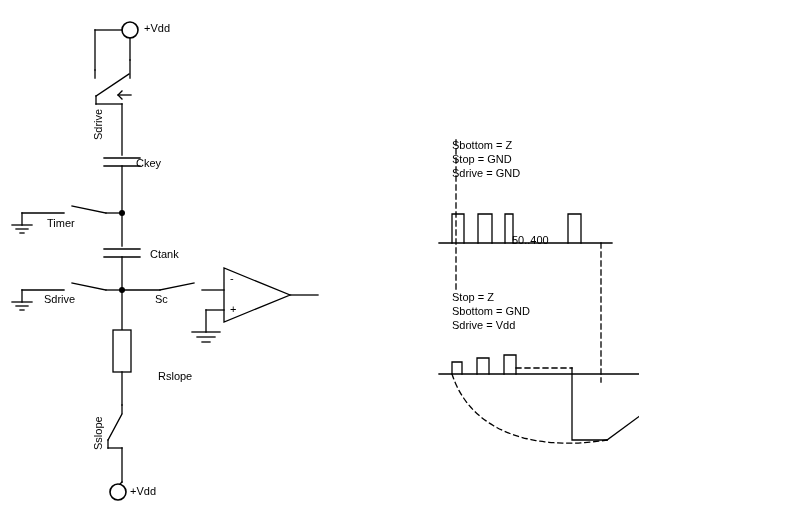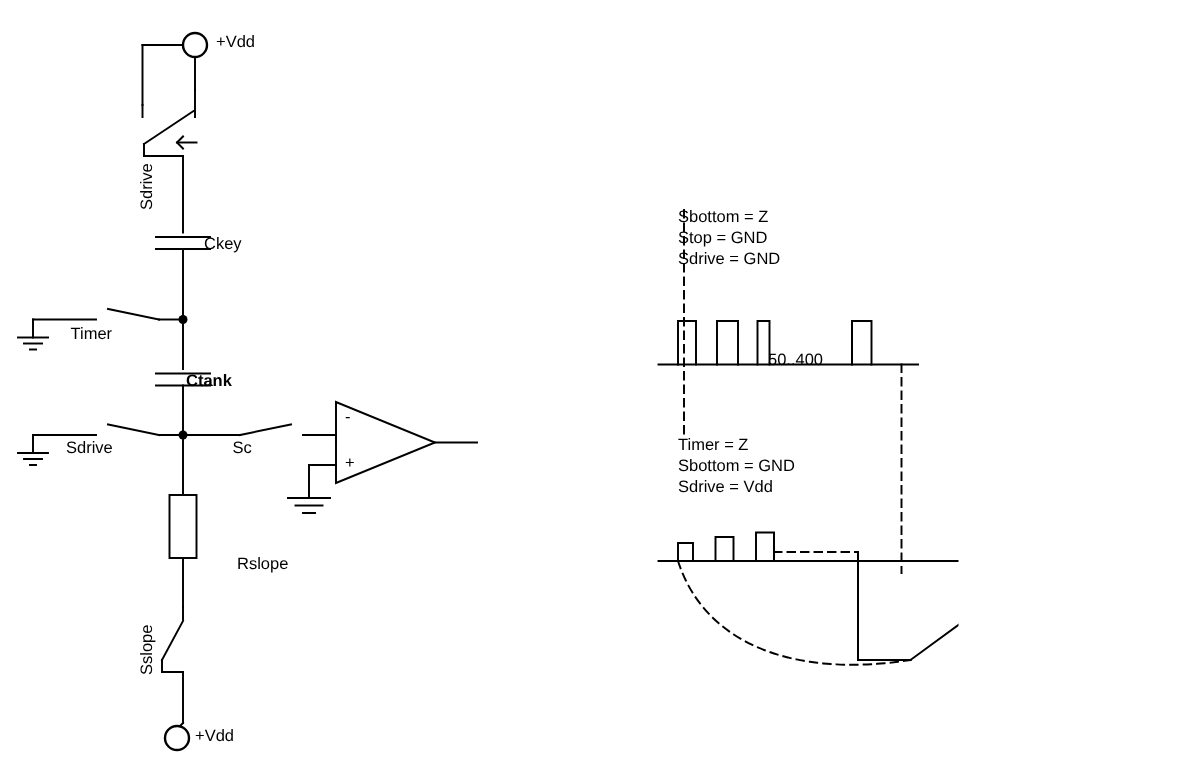--- a/index.html
+++ b/index.html
@@ -162,21 +162,21 @@
   </svg>
 
   <div class="lbl" style="left:144px; top:22px;">+Vdd</div>
 
   <div class="lbl vert" style="left:92px; top:140px;">Sdrive</div>
 
   <div class="lbl" style="left:136px; top:157px;">Ckey</div>
 
   <div class="lbl" style="left:47px; top:217px;">Timer</div>
 
-  <div class="lbl" style="left:124px; top:248px;font-weight:bold;">Ctank</div>
+  <div class="lbl" style="left:150px; top:248px;">Ctank</div>
 
   <div class="lbl" style="left:44px; top:293px;">Sdrive</div>
 
   <div class="lbl" style="left:155px; top:293px;">Sc</div>
 
   <div class="lbl" style="left:138px; top:370px;margin-left:20px;">Rslope</div>
 
   <div class="lbl vert" style="left:92px; top:450px;">Sslope</div>
 
   <div class="lbl" style="left:130px; top:485px;">+Vdd</div>
@@ -185,21 +185,21 @@
 
   <div class="lbl" style="left:230px; top:303px;">+</div>
 
   <div class="blk" style="left:452px; top:138px;">Sbottom = Z
 Stop = GND
 Sdrive = GND</div>
 
   <div class="lbl" style="left:512px; top:218px;margin-top:16px;">50..400</div>
 
 
-  <div class="blk" style="left:452px; top:290px;">Timer = Z
+  <div class="blk" style="left:452px; top:290px;">Stop = Z
 Sbottom = GND
 Sdrive = Vdd</div>
 
 
   <div class="lbl" style="left:700px; top:282px;">Capture   ICR1 = dT</div>
 
   <div class="lbl" style="left:664px; top:362px;">T</div>
 
 </div>
 

